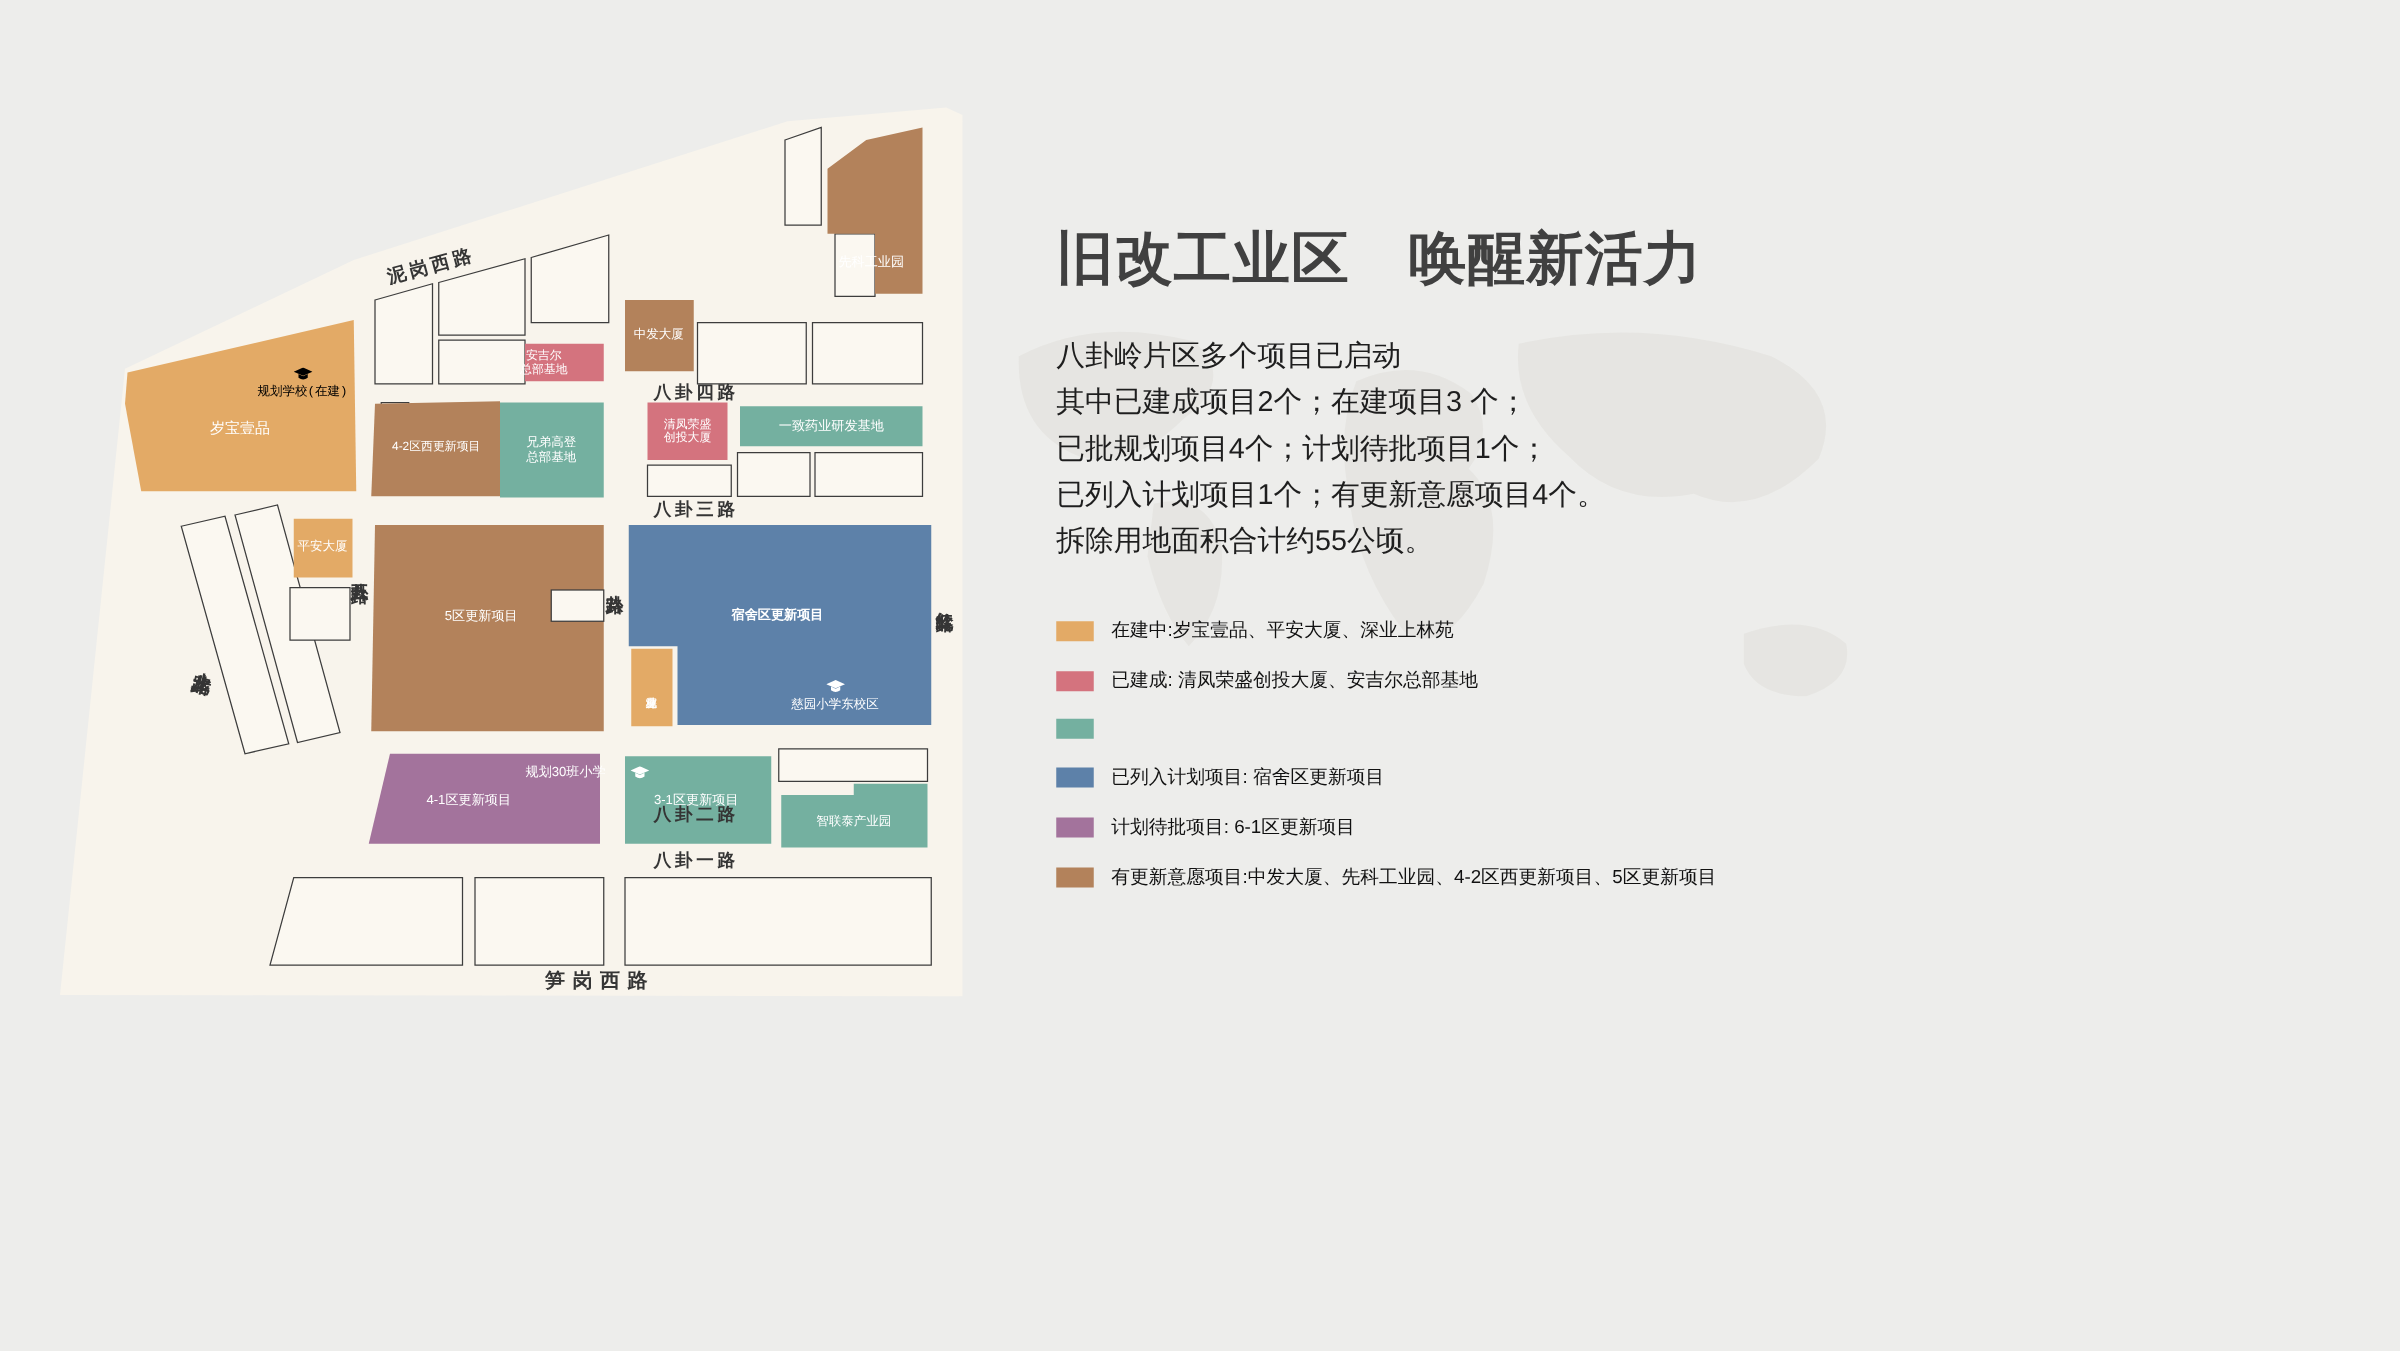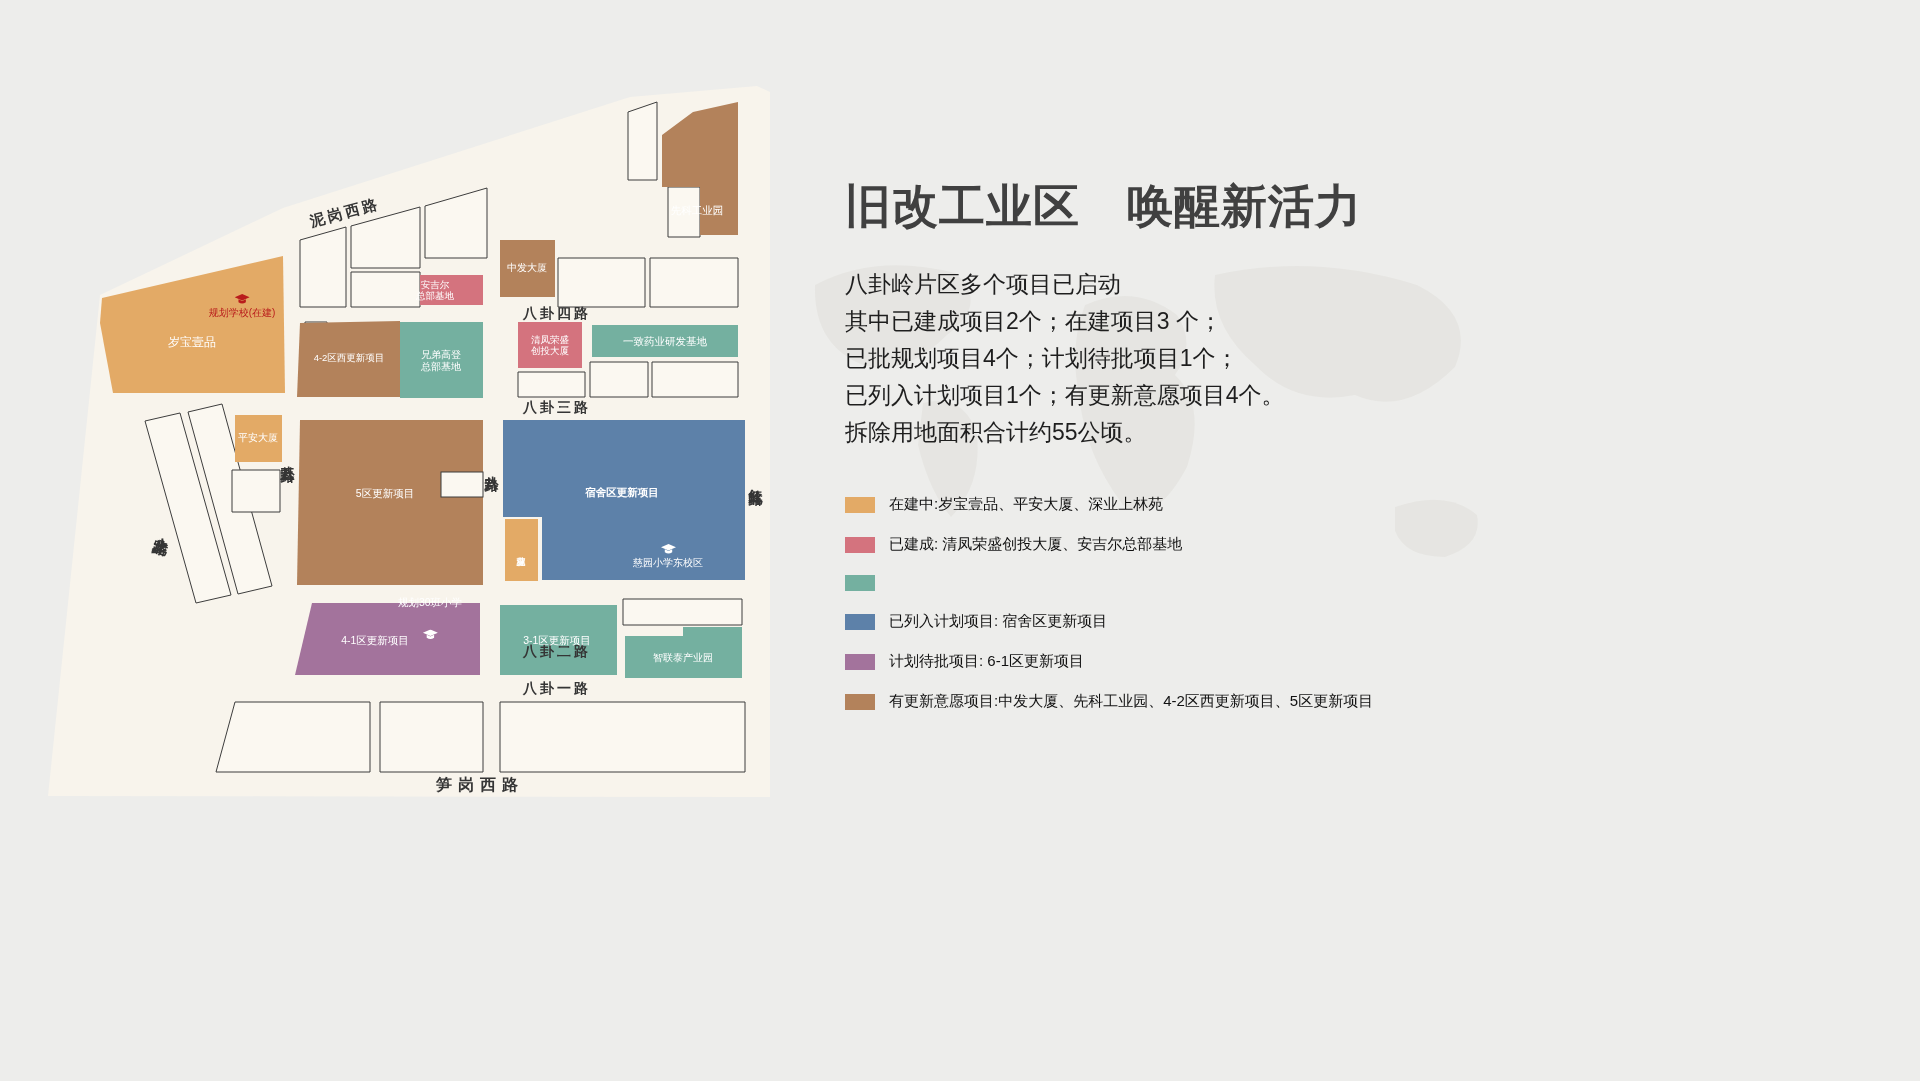--- a/index.html
+++ b/index.html
@@ -18,21 +18,21 @@
 
   .street { position:absolute; color:#353535; font-weight:bold; font-size:14px;
             letter-spacing:3px; white-space:nowrap; }
   .street.vert { writing-mode:vertical-rl; letter-spacing:1px; }
 
   .blabel { position:absolute; color:#fff; font-size:10px; line-height:12px;
             text-align:center; white-space:pre-line; transform:translate(-50%,-50%); }
 
   .schoolwrap { position:absolute; display:flex; flex-direction:column; align-items:center;
                 gap:1px; transform:translate(-50%,-50%); white-space:nowrap; }
-  .schoolwrap.row { flex-direction:column; gap:20px; }
+  .schoolwrap.row { flex-direction:row; gap:20px;margin-left:40px; }
   .capicon polygon, .capicon path { fill:currentColor; }
   .schooltext { font-size:10px; }
 
   
   .panel { position:absolute; left:845px; top:176px; width:740px; }
   .panel h1 { color:#404040; font-size:46px; font-weight:bold; letter-spacing:1px; white-space:pre; }
   .para { margin-top:28px; font-size:23px; line-height:37px; color:#1e1e1e; }
   .legend { margin-top:44px; }
   .lrow { display:flex; align-items:center; margin-bottom:21px; font-size:15px; color:#111; }
   .lrow .swatch { width:30px; height:16px; margin-right:14px; flex:0 0 auto; }
@@ -123,21 +123,21 @@
     <div class="blabel" style="left:482px; top:188px;">中发大厦</div>
     <div class="blabel" style="left:652px; top:130px; font-size:10.5px;">先科工业园</div>
     <div class="blabel" style="left:620px; top:261px; font-size:10.5px;">一致药业研发基地</div>
     <div class="blabel" style="left:340px; top:413px; font-size:10.5px;">5区更新项目</div>
     <div class="blabel" style="left:577px; top:412px; font-size:10.5px;font-weight:bold;">宿舍区更新项目</div>
     <div class="blabel" style="left:476px; top:470px; font-size:9px; writing-mode:vertical-rl;">深业上林苑</div>
     <div class="blabel" style="left:330px; top:560px; font-size:10.5px;">4-1区更新项目</div>
     <div class="blabel" style="left:512px; top:560px; font-size:10.5px;">3-1区更新项目</div>
     <div class="blabel" style="left:638px; top:578px;">智联泰产业园</div>
 
-    <div class="schoolwrap" style="left:197px; top:227px; color:#b91c1c;">
+    <div class="schoolwrap" style="left:197px; top:227px; color:#000000;font-family:Liberation Mono, monospace;">
       <svg class="capicon" width="15" height="11" viewBox="0 0 15 11">
         <polygon points="7.5,0 15,3.3 7.5,6.6 0,3.3"></polygon>
         <path d="M3.8,5.2 L3.8,8.2 Q7.5,10.8 11.2,8.2 L11.2,5.2 L7.5,6.9 Z"></path>
       </svg>
       <span class="schooltext">规划学校(在建)</span>
     </div>
 
     <div class="schoolwrap" style="left:623px; top:477px; color:#ffffff;">
       <svg class="capicon" width="15" height="11" viewBox="0 0 15 11">
         <polygon points="7.5,0 15,3.3 7.5,6.6 0,3.3"></polygon>

